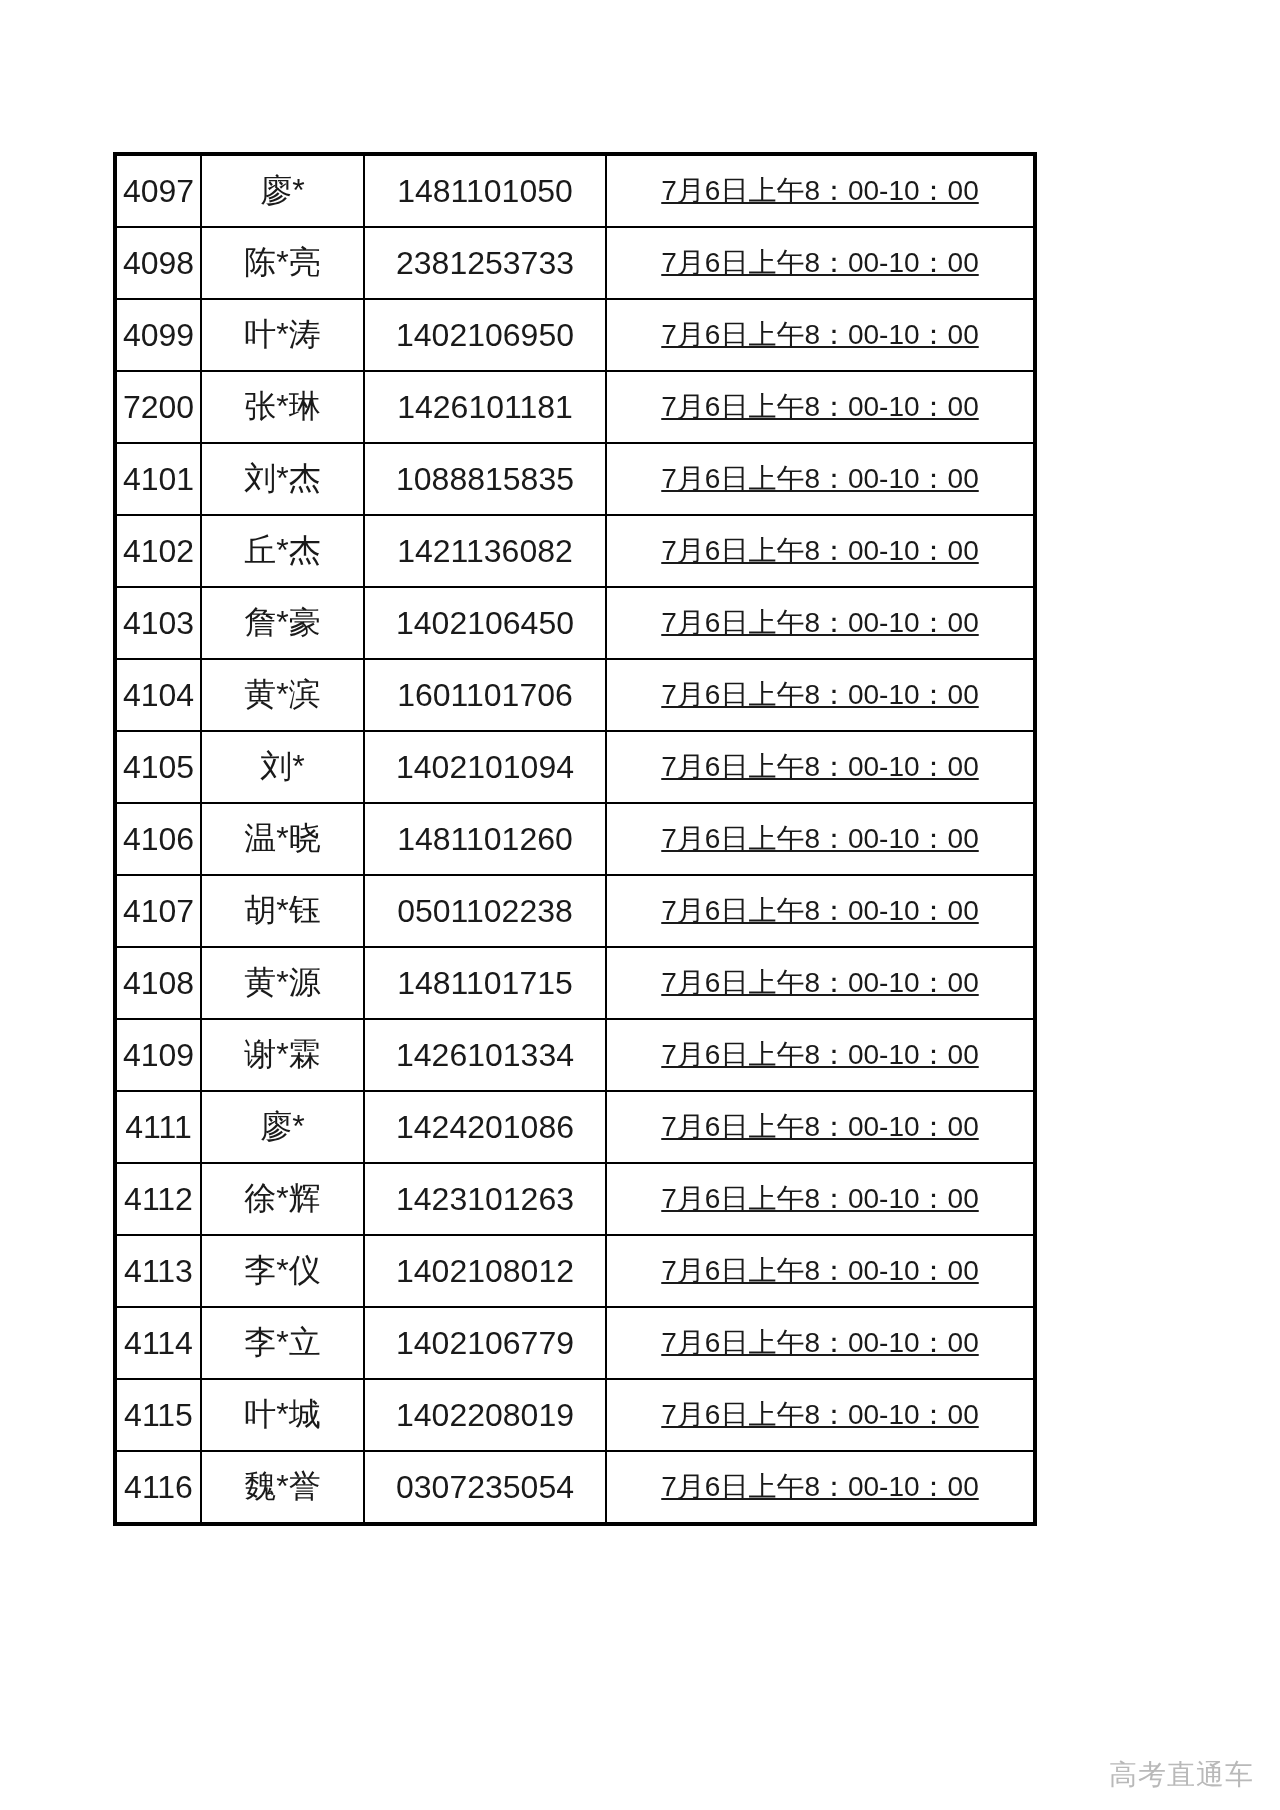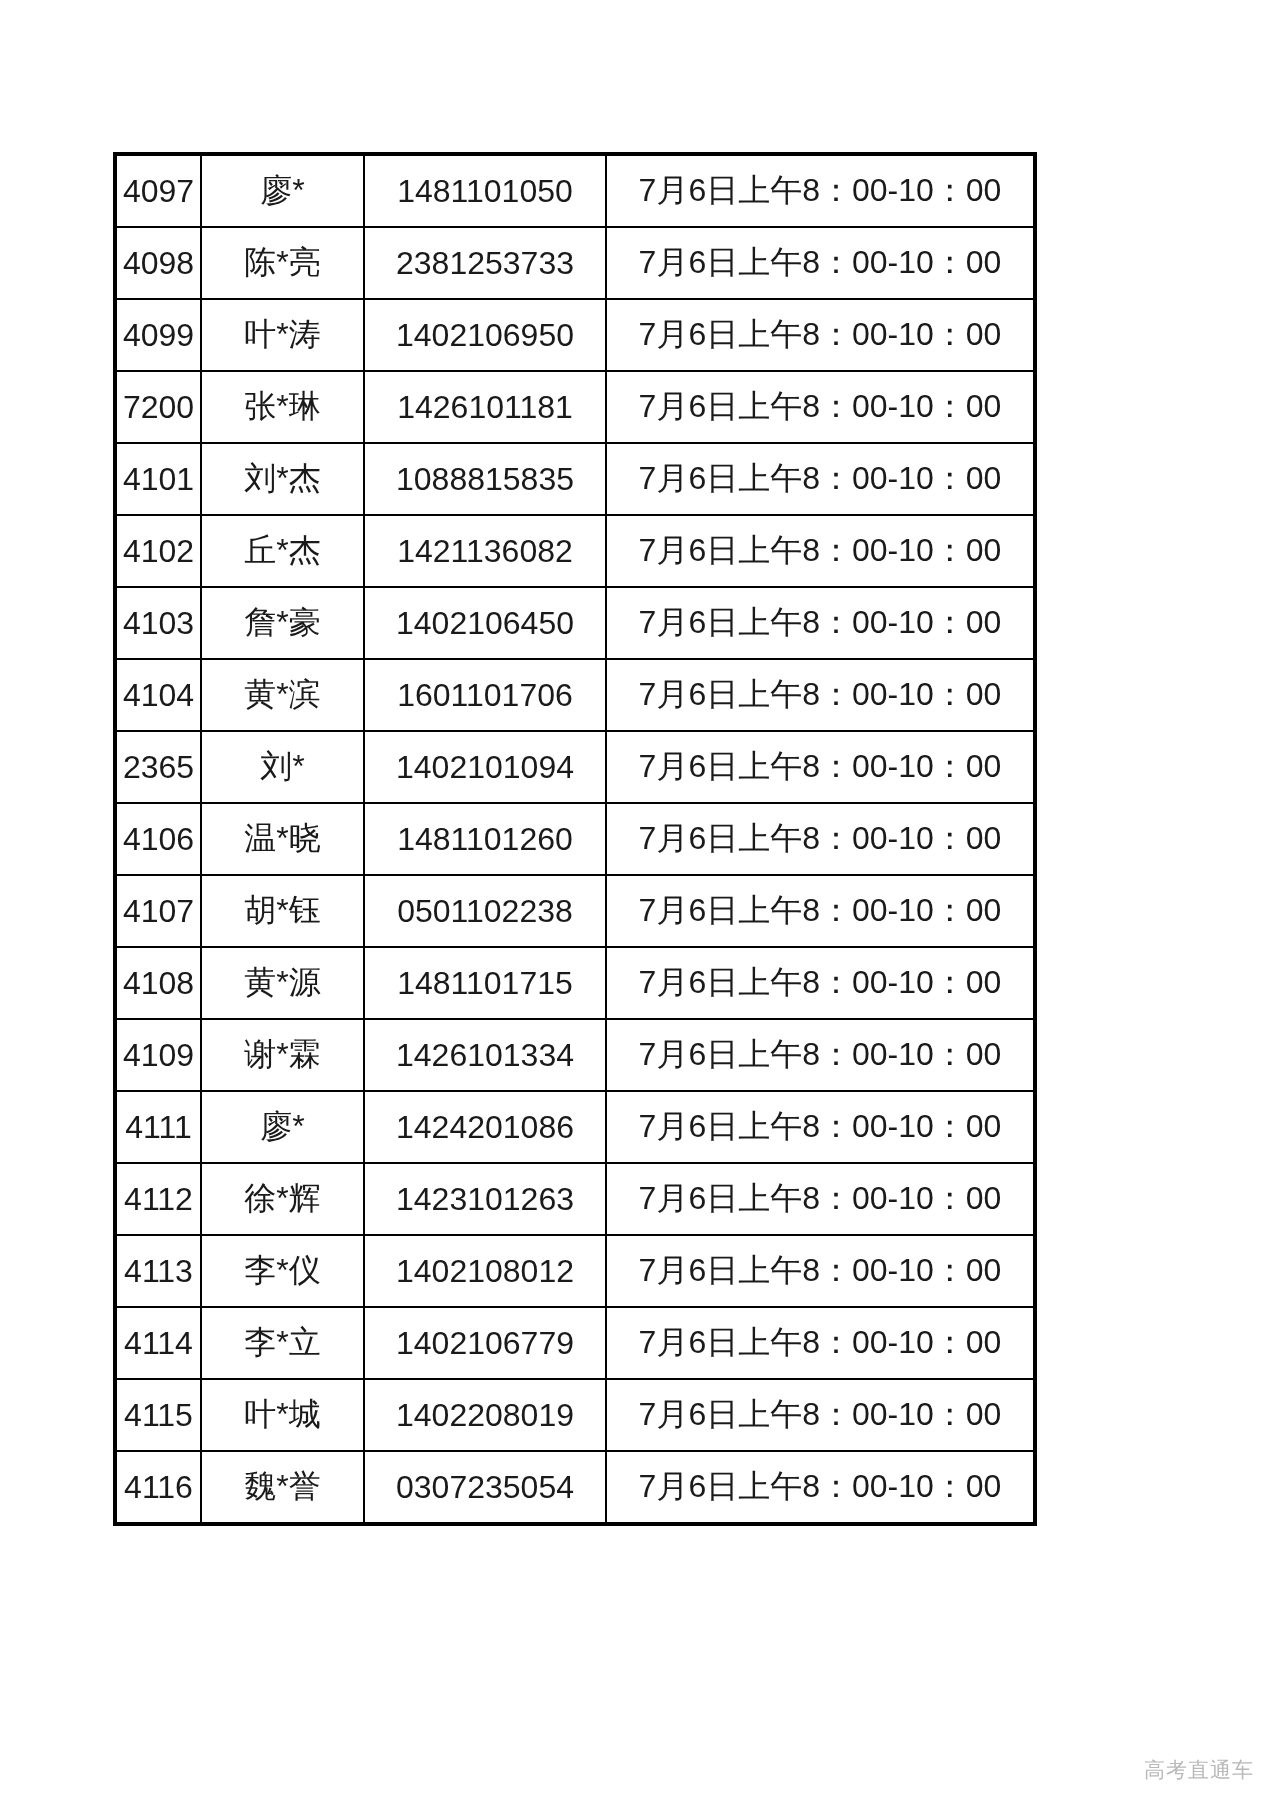--- a/index.html
+++ b/index.html
@@ -31,27 +31,28 @@
     height: 70px;
     padding: 0;
     text-align: center;
     vertical-align: middle;
     font-size: 32px;
     color: #1a1a1a;
     white-space: nowrap;
     overflow: hidden;
   }
   table.schedule td.exam-time {
-    font-size: 32px;
+    font-size: 28px;
+    text-decoration: underline;
   }
   .watermark {
     position: absolute;
     right: 26px;
     top: 1756px;
-    font-size: 21px;
+    font-size: 28px;
     color: #b9b9b9;
     letter-spacing: 1px;
   }
 </style>
 </head>
 <body>
 
 <div class="page">
 
   <table class="schedule">
@@ -104,21 +105,21 @@
           <td class="candidate-id">1402106450</td>
           <td class="exam-time">7月6日上午8：00-10：00</td>
         </tr>
         <tr>
           <td class="seq">4104</td>
           <td class="name">黄*滨</td>
           <td class="candidate-id">1601101706</td>
           <td class="exam-time">7月6日上午8：00-10：00</td>
         </tr>
         <tr>
-          <td class="seq">2365</td>
+          <td class="seq">4105</td>
           <td class="name">刘*</td>
           <td class="candidate-id">1402101094</td>
           <td class="exam-time">7月6日上午8：00-10：00</td>
         </tr>
         <tr>
           <td class="seq">4106</td>
           <td class="name">温*晓</td>
           <td class="candidate-id">1481101260</td>
           <td class="exam-time">7月6日上午8：00-10：00</td>
         </tr>

